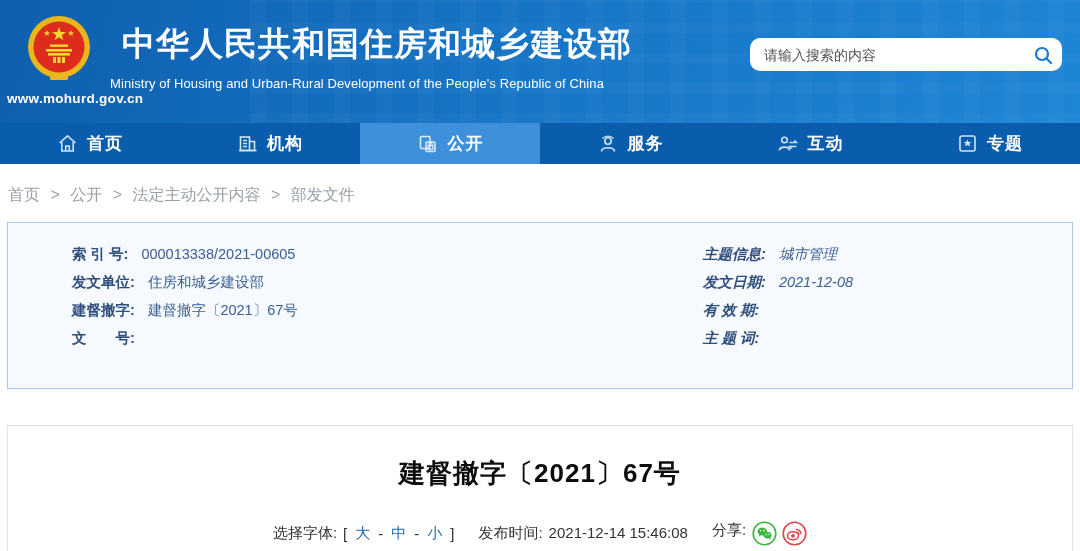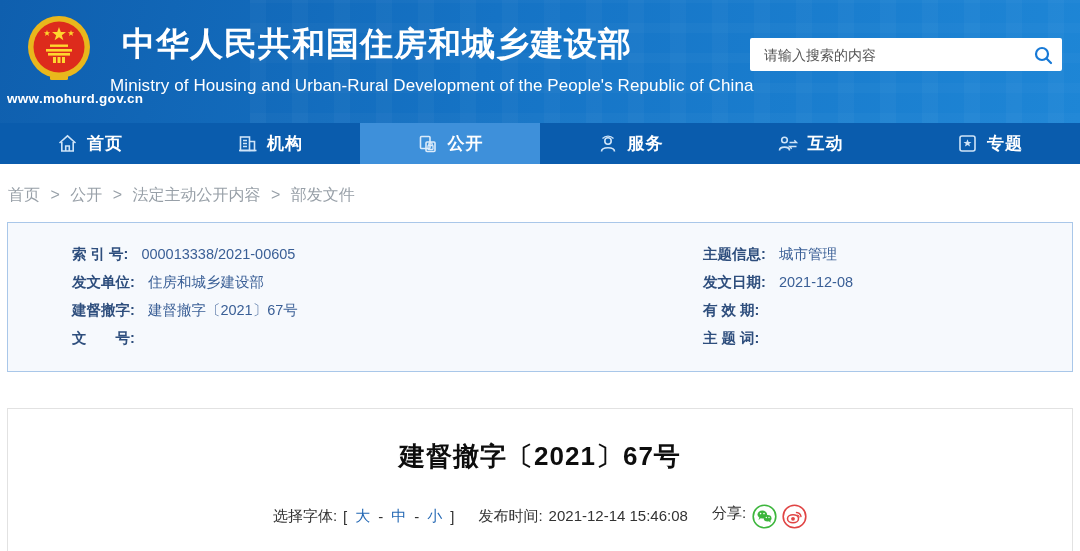--- a/index.html
+++ b/index.html
@@ -12,24 +12,24 @@
   .header .watermark { position:absolute; left:250px; top:0; right:0; bottom:0; opacity:.55;
     background:
       repeating-linear-gradient(90deg, rgba(255,255,255,.05) 0 16px, transparent 16px 42px),
       repeating-linear-gradient(0deg, rgba(255,255,255,.04) 0 10px, transparent 10px 30px);
   }
   .emblem { position:absolute; left:26px; top:11px; width:66px; height:78px; }
   .site-url { position:absolute; left:7px; top:91px; color:#fff; font-weight:bold;
     font-size:13.5px; letter-spacing:.3px; }
   .title-cn { position:absolute; left:122px; top:22px; color:#fff; font-weight:bold;
     font-size:33px; letter-spacing:1px; white-space:nowrap;text-align:center; }
-  .title-en { position:absolute; left:110px; top:76px; color:#ffffff; font-size:17px;
+  .title-en { position:absolute; left:110px; top:76px; color:#ffffff; font-size:13px;
     letter-spacing:.1px; white-space:nowrap; }
   .searchbox { position:absolute; left:750px; top:38px; width:312px; height:33px;
-    background:#fff; border-radius:2px; display:flex; align-items:center; }
+    background:#fff; border-radius:10px; display:flex; align-items:center; }
   .searchbox input { flex:1; border:none; outline:none; height:100%; padding:0 8px 0 14px;
     font-size:14px; color:#333; background:transparent;
     font-family:"Liberation Sans","DejaVu Sans",sans-serif; }
   .searchbox input::placeholder { color:#555; }
   .search-btn { width:38px; height:100%; display:flex; align-items:center; justify-content:center;
     cursor:pointer; background:none; border:none; }
 
   
   .nav { display:flex; width:1080px; height:41px; background:#0a5cad; }
   .nav-item { flex:1 1 0; display:flex; align-items:center; justify-content:center; gap:9px;
@@ -37,24 +37,24 @@
   .nav-item.active { background:#3e90da; }
   .nav-item .lbl { font-size:17px; font-weight:bold; letter-spacing:1px; }
   .nav-item svg { display:block; }
 
   
   .breadcrumb { height:58px; padding:21px 0 0 8px; font-size:16px; color:#98a0a8; }
   .breadcrumb a { color:#98a0a8; text-decoration:none; cursor:pointer; }
   .breadcrumb .sep { margin:0 6px; }
 
   
-  .metabox { margin:0 7px; width:1066px; height:150px; background:#f6f9fd;
+  .metabox { margin:0 7px; width:1066px; height:167px; background:#f6f9fd;
     border:1px solid #a9c7e9; display:flex; padding-top:22px; }
   .meta-col-left  { width:695px; padding-left:64px; }
-  .meta-col-right { flex:1; }
+  .meta-col-right { flex:1;font-style:italic; }
   .meta-row { height:28px; font-size:14.5px; white-space:nowrap; }
   .meta-label { font-weight:bold; color:#2e4e7d; }
   .meta-value { color:#3a5f96; margin-left:9px; }
 
   
   .doc-card { margin:36px 7px 0 7px; width:1066px; height:160px; background:#fff;
     border:1px solid #e2e2e2; padding-top:30px; }
   .doc-title { text-align:center; font-size:26px; font-weight:bold; color:#0d0d0d;
     letter-spacing:1px; }
   .doc-toolbar { margin-top:30px; display:flex; justify-content:center; align-items:center;

